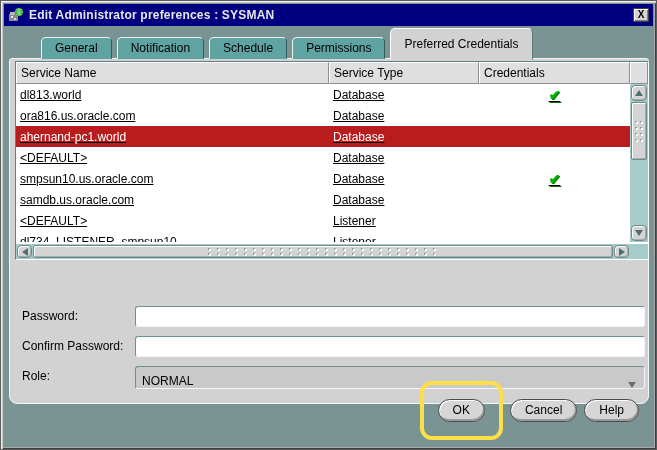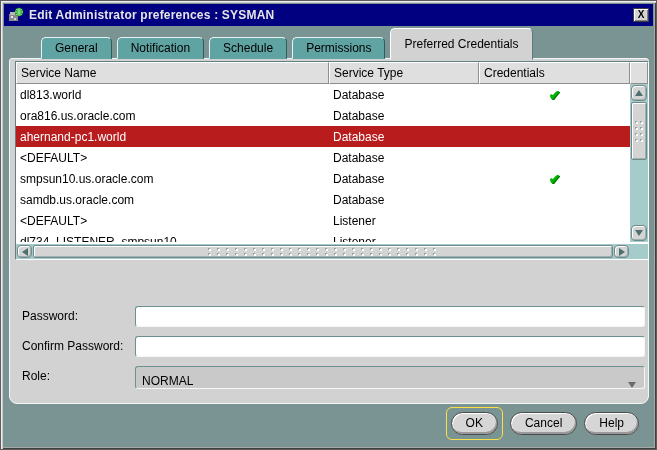--- a/index.html
+++ b/index.html
@@ -43,21 +43,21 @@
                  border:1px solid; border-color:#5F8181 #FFFFFF #FFFFFF #5F8181;
                  background:#fff; overflow:hidden; }
   .header-row { position:absolute; left:0; top:0; width:632px; height:22px; display:flex; }
   .hcell { background:#DFDFDF; border:1px solid; border-color:#FFFFFF #8E8E8E #8E8E8E #FFFFFF;
            font-size:12px; color:#000; display:flex; align-items:center;
            padding-left:4px; overflow:hidden; white-space:nowrap; }
   .hcell.c0 { width:313px; } .hcell.c1 { width:150px; } .hcell.c2 { width:151px; }
   .hcell.corner { width:18px; padding:0; }
 
   .viewport { position:absolute; left:0; top:22px; width:614px; height:158px;
-              background:#fff; overflow:hidden; }
+              background:#fff; overflow:hidden;text-decoration:underline; }
   .trow { height:21px; display:flex; align-items:center; font-size:12px; color:#000;
           background:#fff; cursor:default; }
   .trow.selected { background:#b91c1c; color:#fff; }
   .tcell { padding-left:4px; overflow:hidden; white-space:nowrap; }
   .tcell.c0 { width:313px; } .tcell.c1 { width:150px; }
   .tcell.c2 { width:151px; padding:0; text-align:center; }
   .check { color:#00B400; font-size:14px; font-weight:bold;
            text-shadow:1px 1px 0 #007800; }
 
   
@@ -112,21 +112,21 @@
                         width:0; height:0; }
 
   
   .button-bar { position:absolute; right:17px; bottom:9px; display:flex;
                 align-items:center; gap:7px; z-index:2; }
   .pill-btn { height:23px; padding:0 14px; background:#D6D6D6; color:#000;
               border:1px solid #4A4A4A; border-radius:12px; font-size:12px;
               font-family:"Liberation Sans", sans-serif;
               box-shadow: inset 1px 1px 0 #ffffff, inset -1px -2px 0 #9A9A9A;
               cursor:default; line-height:21px; }
-  .default-ring { border:1px solid #fde047; border-radius:6px; padding:4px; }
+  .default-ring { border:4px solid #fde047; border-radius:12px; padding:14px; }
 </style>
 </head>
 <body>
 
 <div class="window">
 
   <div class="titlebar">
     <svg class="title-icon" viewBox="0 0 17 16">
       <rect x="1" y="7" width="9" height="7" fill="#8a8a8a"></rect>
       <rect x="2" y="5" width="5" height="3" fill="#b8b8b8"></rect>

